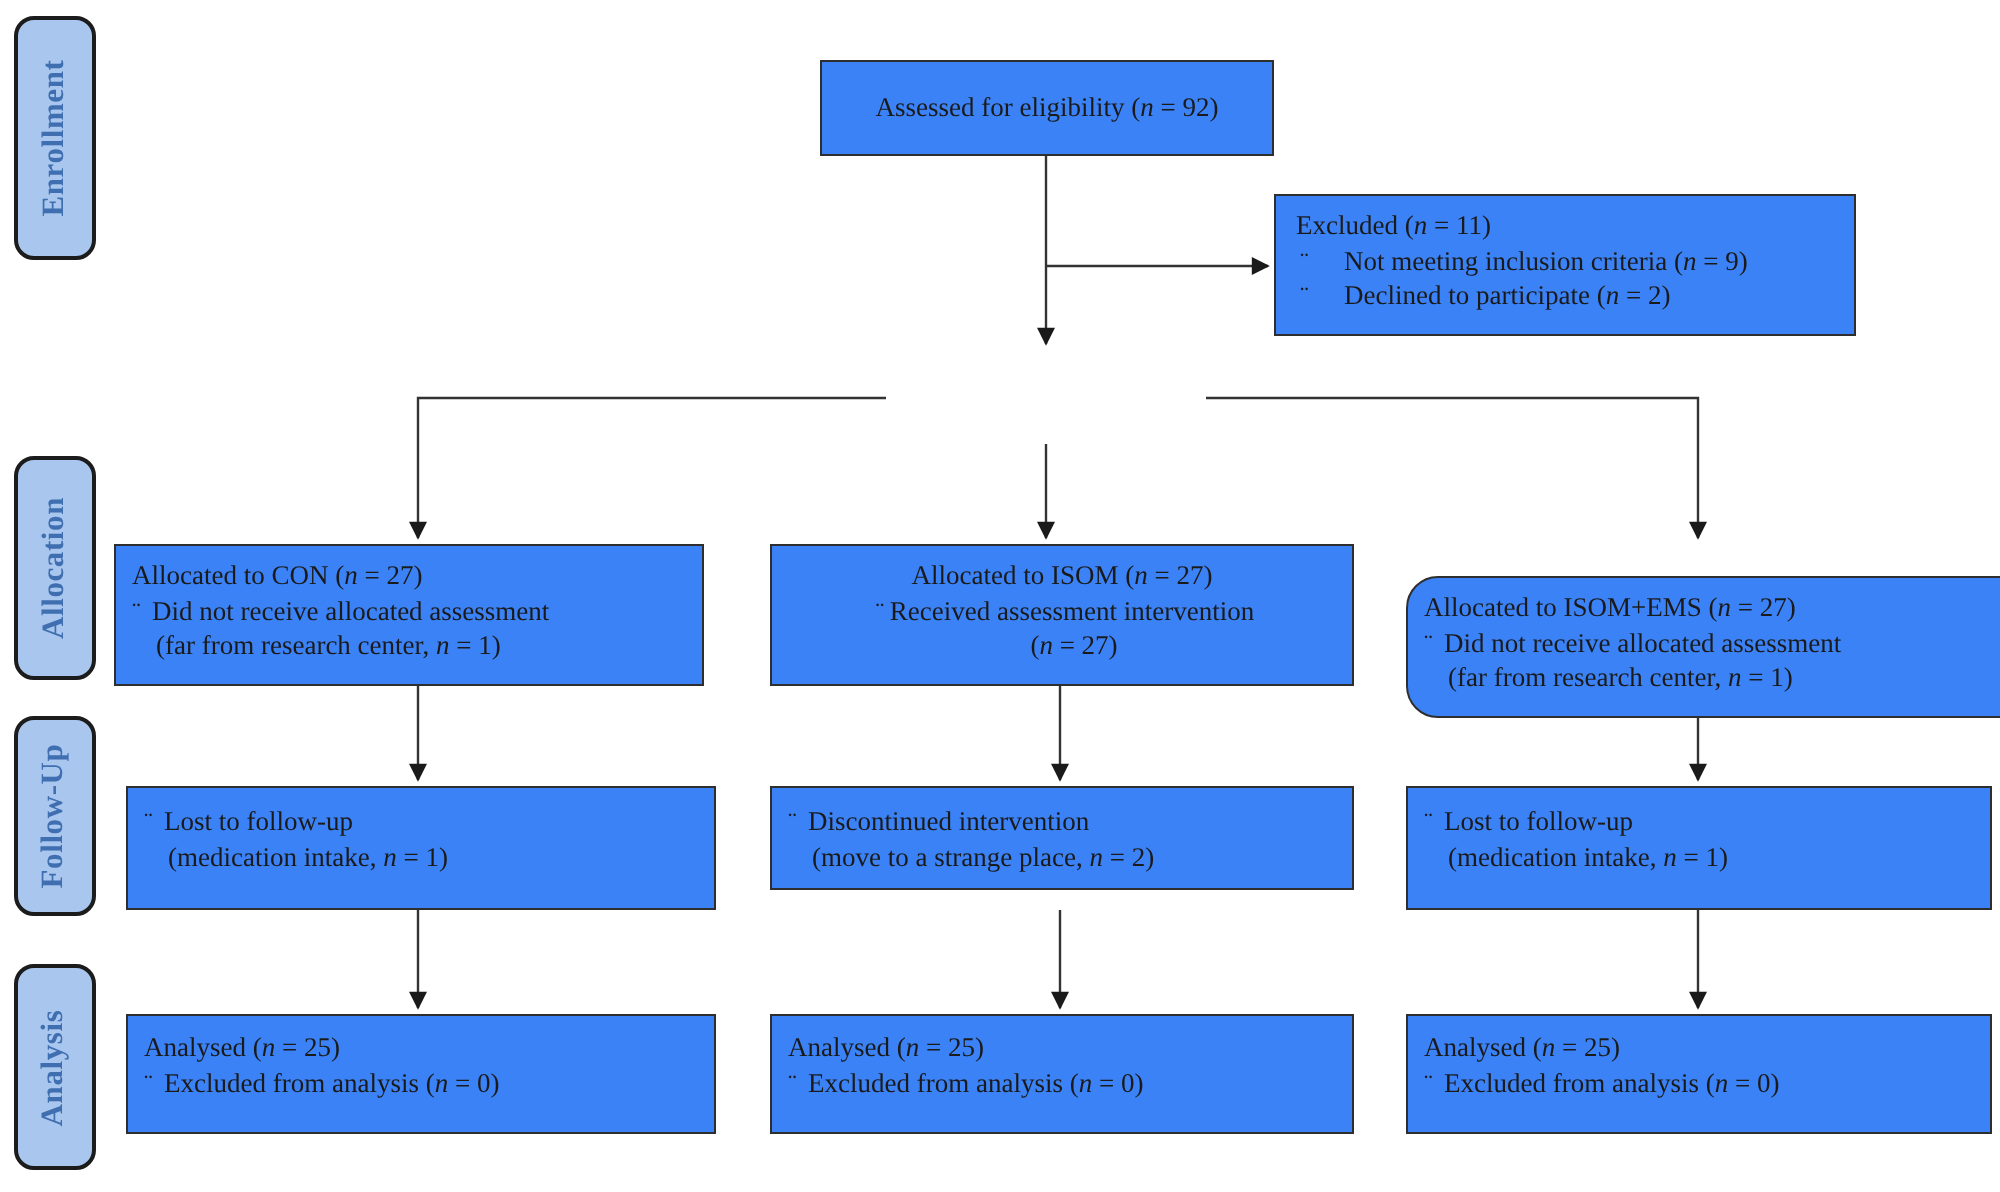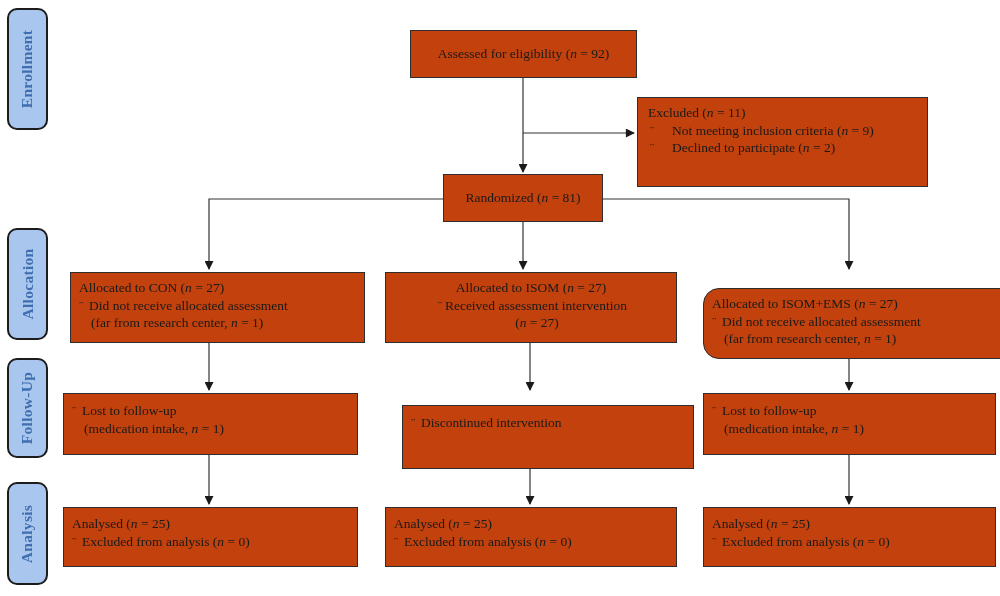--- a/index.html
+++ b/index.html
@@ -20,39 +20,39 @@
     transform:rotate(-90deg);white-space:nowrap;
     font-weight:bold;font-size:15.5px;color:#3f6fb0;letter-spacing:.3px;
   }
   #stage-enrollment{top:8px;height:122px;}
   #stage-allocation{top:228px;height:112px;}
   #stage-followup{top:358px;height:100px;}
   #stage-analysis{top:482px;height:103px;}
 
   
   .box{
-    position:absolute;background:#c2410c;border:1.4px solid #2e2e2e;box-sizing:border-box;
+    position:absolute;background:#3b82f6;border:1.4px solid #2e2e2e;box-sizing:border-box;
     font-size:13.5px;line-height:17.5px;padding:6px 8px 4px 8px;
   }
   .box.center{display:flex;flex-direction:column;align-items:center;justify-content:center;text-align:center;padding:2px 4px;}
   .line{white-space:nowrap;}
   .line .bullet{display:inline-block;width:10px;font-size:13px;}
   .box.wide .bullet{width:22px;padding-left:2px;}
   .line.indent{padding-left:12px;}
 
   .b-assessed  {left:410px;top:30px; width:227px;height:48px;}
-  .b-excluded  {left:637px;top:97px; width:291px;height:90px;padding-left:10px;}
+  .b-excluded  {left:637px;top:97px; width:291px;height:71px;padding-left:10px;}
   .b-randomized{left:443px;top:174px;width:160px;height:48px;}
 
-  .b-alloc-con     {left:70px; top:272px;width:295px;height:71px;}
+  .b-alloc-con     {left:57px; top:272px;width:295px;height:71px;}
   .b-alloc-isom    {left:385px;top:272px;width:292px;height:71px;text-align:center;}
   .b-alloc-isom-ems{left:703px;top:288px;width:348px;height:71px;border-radius:16px;}
 
   .b-fu-con     {left:63px; top:393px;width:295px;height:62px;padding-top:8px;}
-  .b-fu-isom    {left:402px;top:393px;width:292px;height:64px;padding-top:8px;margin-top:12px;}
+  .b-fu-isom    {left:385px;top:393px;width:292px;height:52px;padding-top:8px;}
   .b-fu-isom-ems{left:703px;top:393px;width:293px;height:62px;padding-top:8px;}
 
   .b-an-con     {left:63px; top:507px;width:295px;height:60px;padding-top:7px;}
   .b-an-isom    {left:385px;top:507px;width:292px;height:60px;padding-top:7px;}
   .b-an-isom-ems{left:703px;top:507px;width:293px;height:60px;padding-top:7px;}
 </style>
 </head>
 <body>
 
 <div class="canvas">
@@ -92,23 +92,20 @@
   </div>
 
   <div class="box b-assessed center">
       <div class="line"><span class="txt">Assessed for eligibility (<i>n</i> = 92)</span></div>
     </div>
   <div class="box b-excluded wide">
       <div class="line"><span class="txt">Excluded (<i>n</i> = 11)</span></div>
       <div class="line"><span class="bullet">¨</span><span class="txt">Not meeting inclusion criteria (<i>n</i> = 9)</span></div>
       <div class="line"><span class="bullet">¨</span><span class="txt">Declined to participate (<i>n</i> = 2)</span></div>
     </div>
-  <div class="box b-randomized center">
-      <div class="line"><span class="txt">Randomized (<i>n</i> = 81)</span></div>
-    </div>
 
   <div class="box b-alloc-con">
       <div class="line"><span class="txt">Allocated to CON (<i>n</i> = 27)</span></div>
       <div class="line"><span class="bullet">¨</span><span class="txt">Did not receive allocated assessment</span></div>
       <div class="line indent"><span class="txt">(far from research center, <i>n</i> = 1)</span></div>
     </div>
   <div class="box b-alloc-isom">
       <div class="line"><span class="txt">Allocated to ISOM (<i>n</i> = 27)</span></div>
       <div class="line"><span class="bullet">¨</span><span class="txt">Received assessment intervention</span></div>
       <div class="line indent"><span class="txt">(<i>n</i> = 27)</span></div>
@@ -118,20 +115,21 @@
       <div class="line"><span class="bullet">¨</span><span class="txt">Did not receive allocated assessment</span></div>
       <div class="line indent"><span class="txt">(far from research center, <i>n</i> = 1)</span></div>
     </div>
 
   <div class="box b-fu-con">
       <div class="line"><span class="bullet">¨</span><span class="txt">Lost to follow-up</span></div>
       <div class="line indent"><span class="txt">(medication intake, <i>n</i> = 1)</span></div>
     </div>
   <div class="box b-fu-isom">
       <div class="line"><span class="bullet">¨</span><span class="txt">Discontinued intervention</span></div>
+      <div class="line indent"><span class="txt">(move to a strange place, <i>n</i> = 2)</span></div>
     </div>
   <div class="box b-fu-isom-ems">
       <div class="line"><span class="bullet">¨</span><span class="txt">Lost to follow-up</span></div>
       <div class="line indent"><span class="txt">(medication intake, <i>n</i> = 1)</span></div>
     </div>
 
   <div class="box b-an-con">
       <div class="line"><span class="txt">Analysed (<i>n</i> = 25)</span></div>
       <div class="line"><span class="bullet">¨</span><span class="txt">Excluded from analysis (<i>n</i> = 0)</span></div>
     </div>

